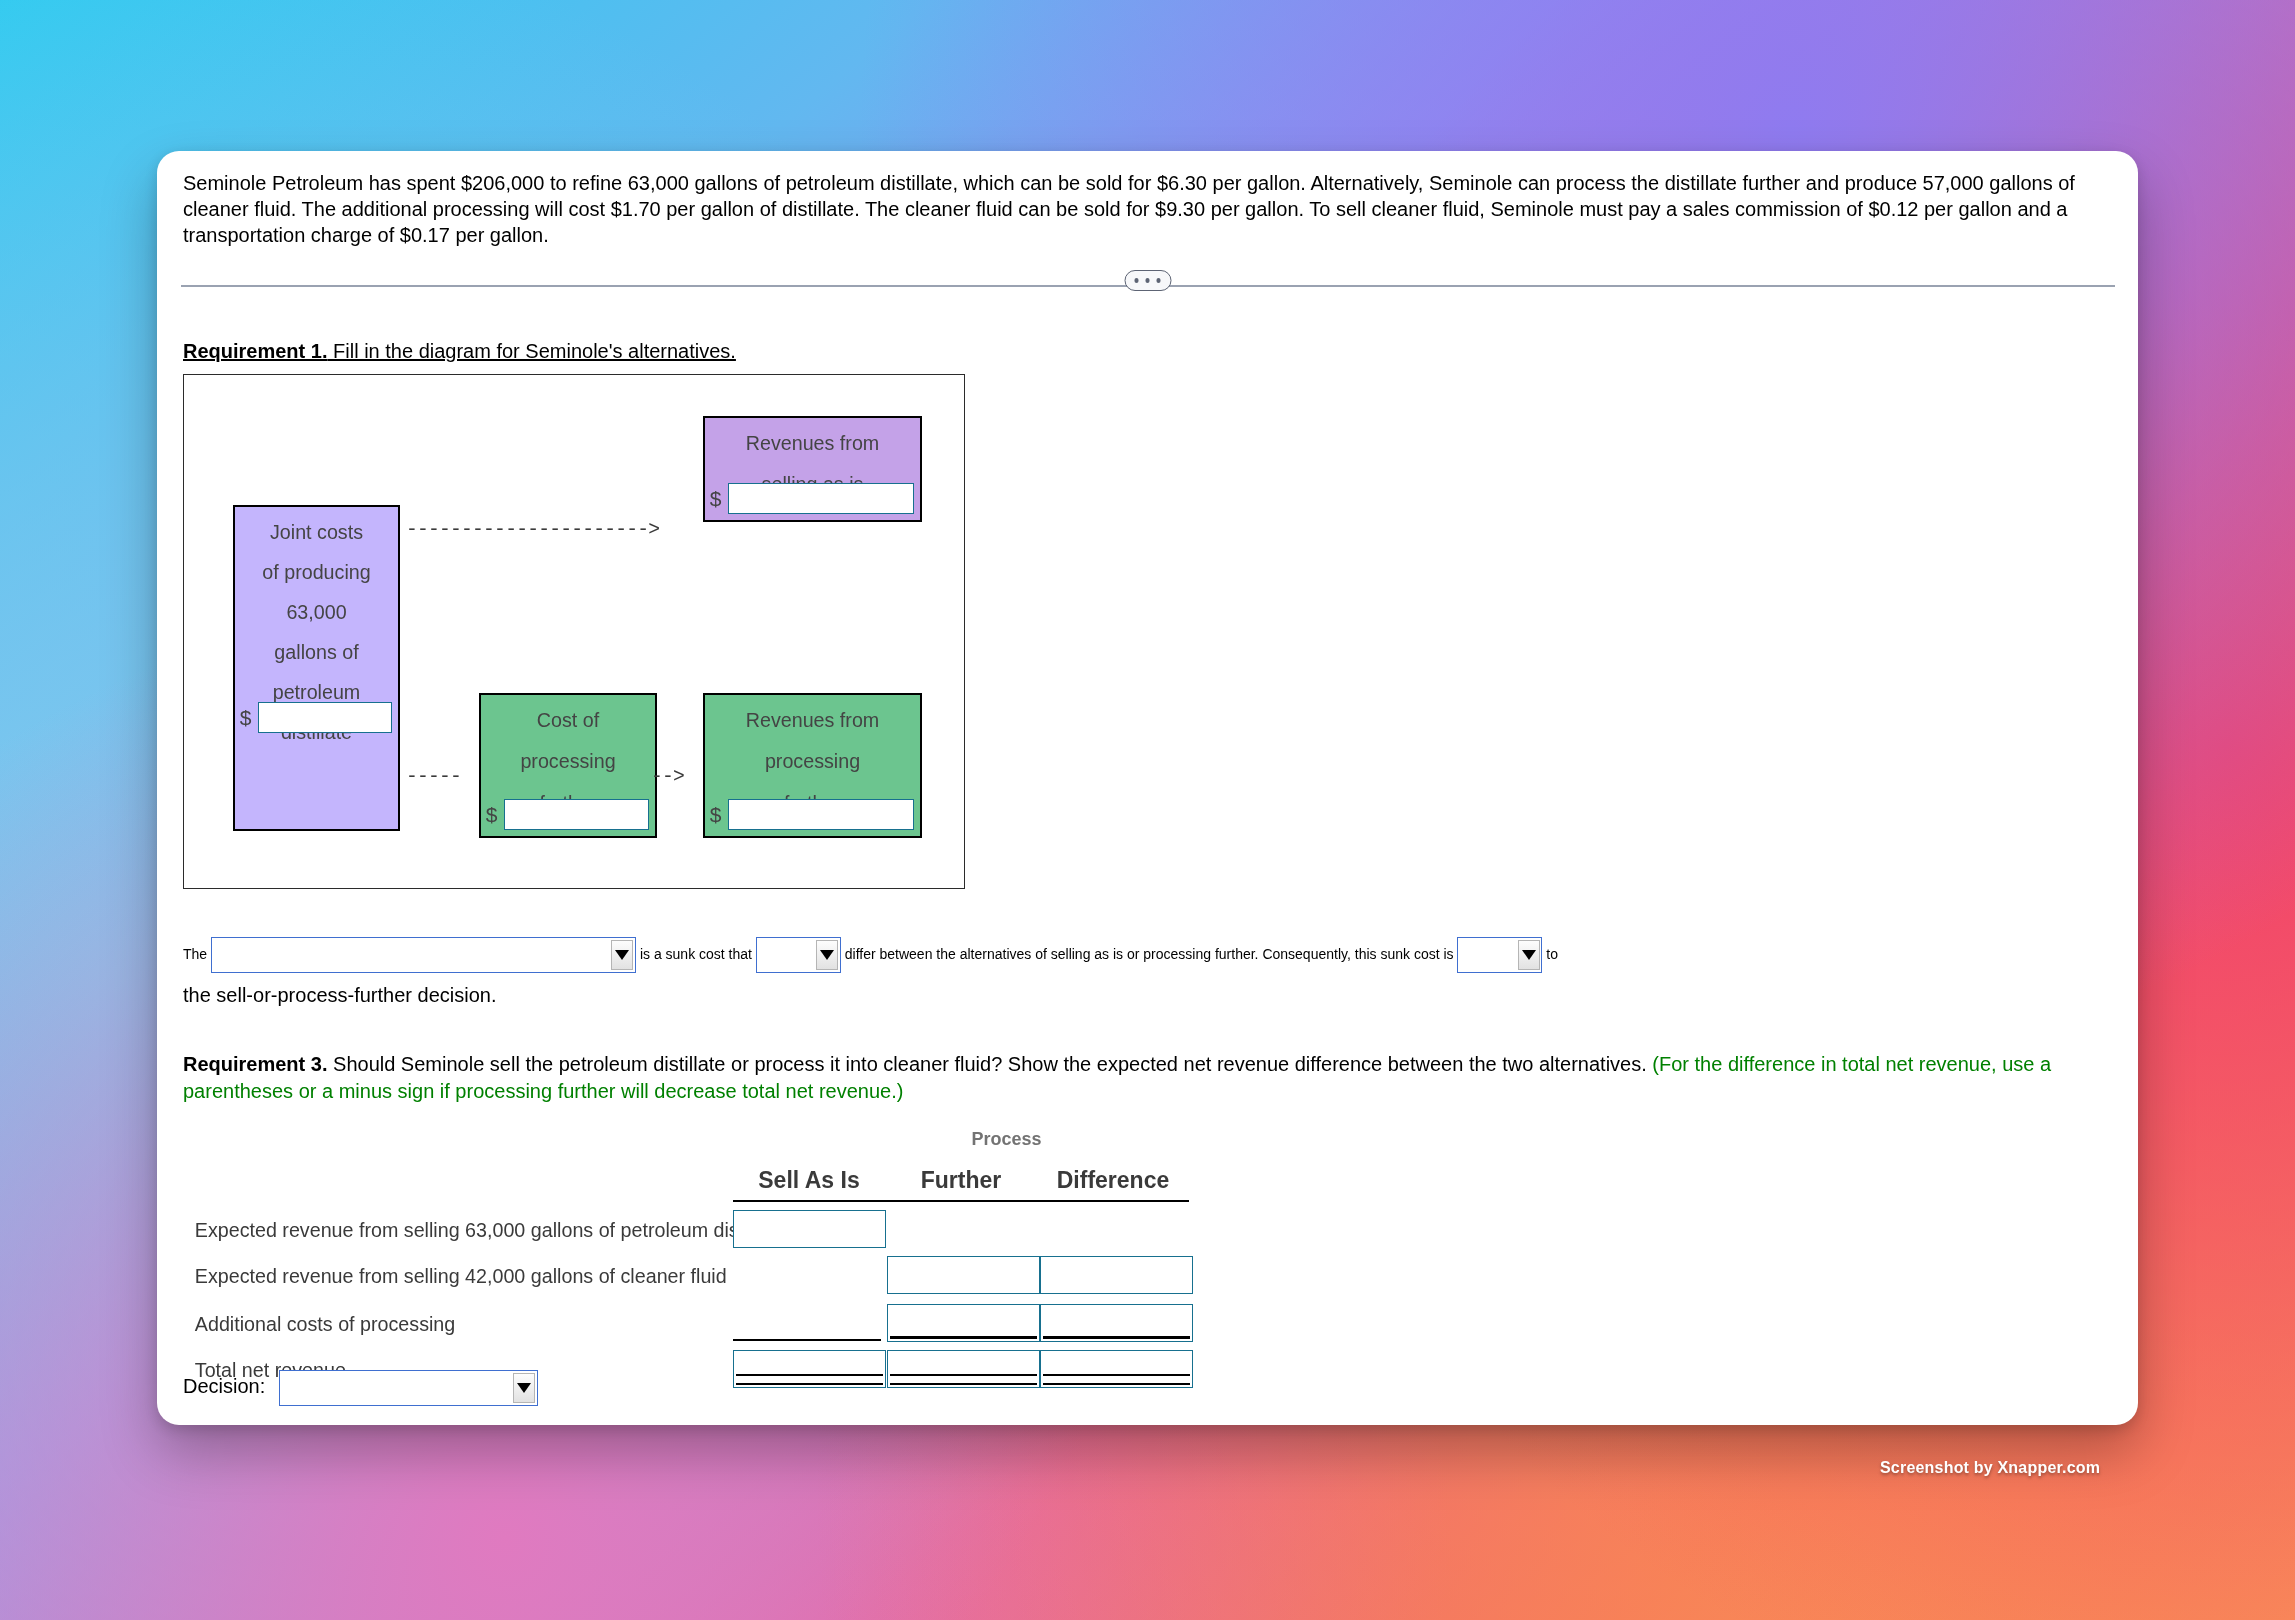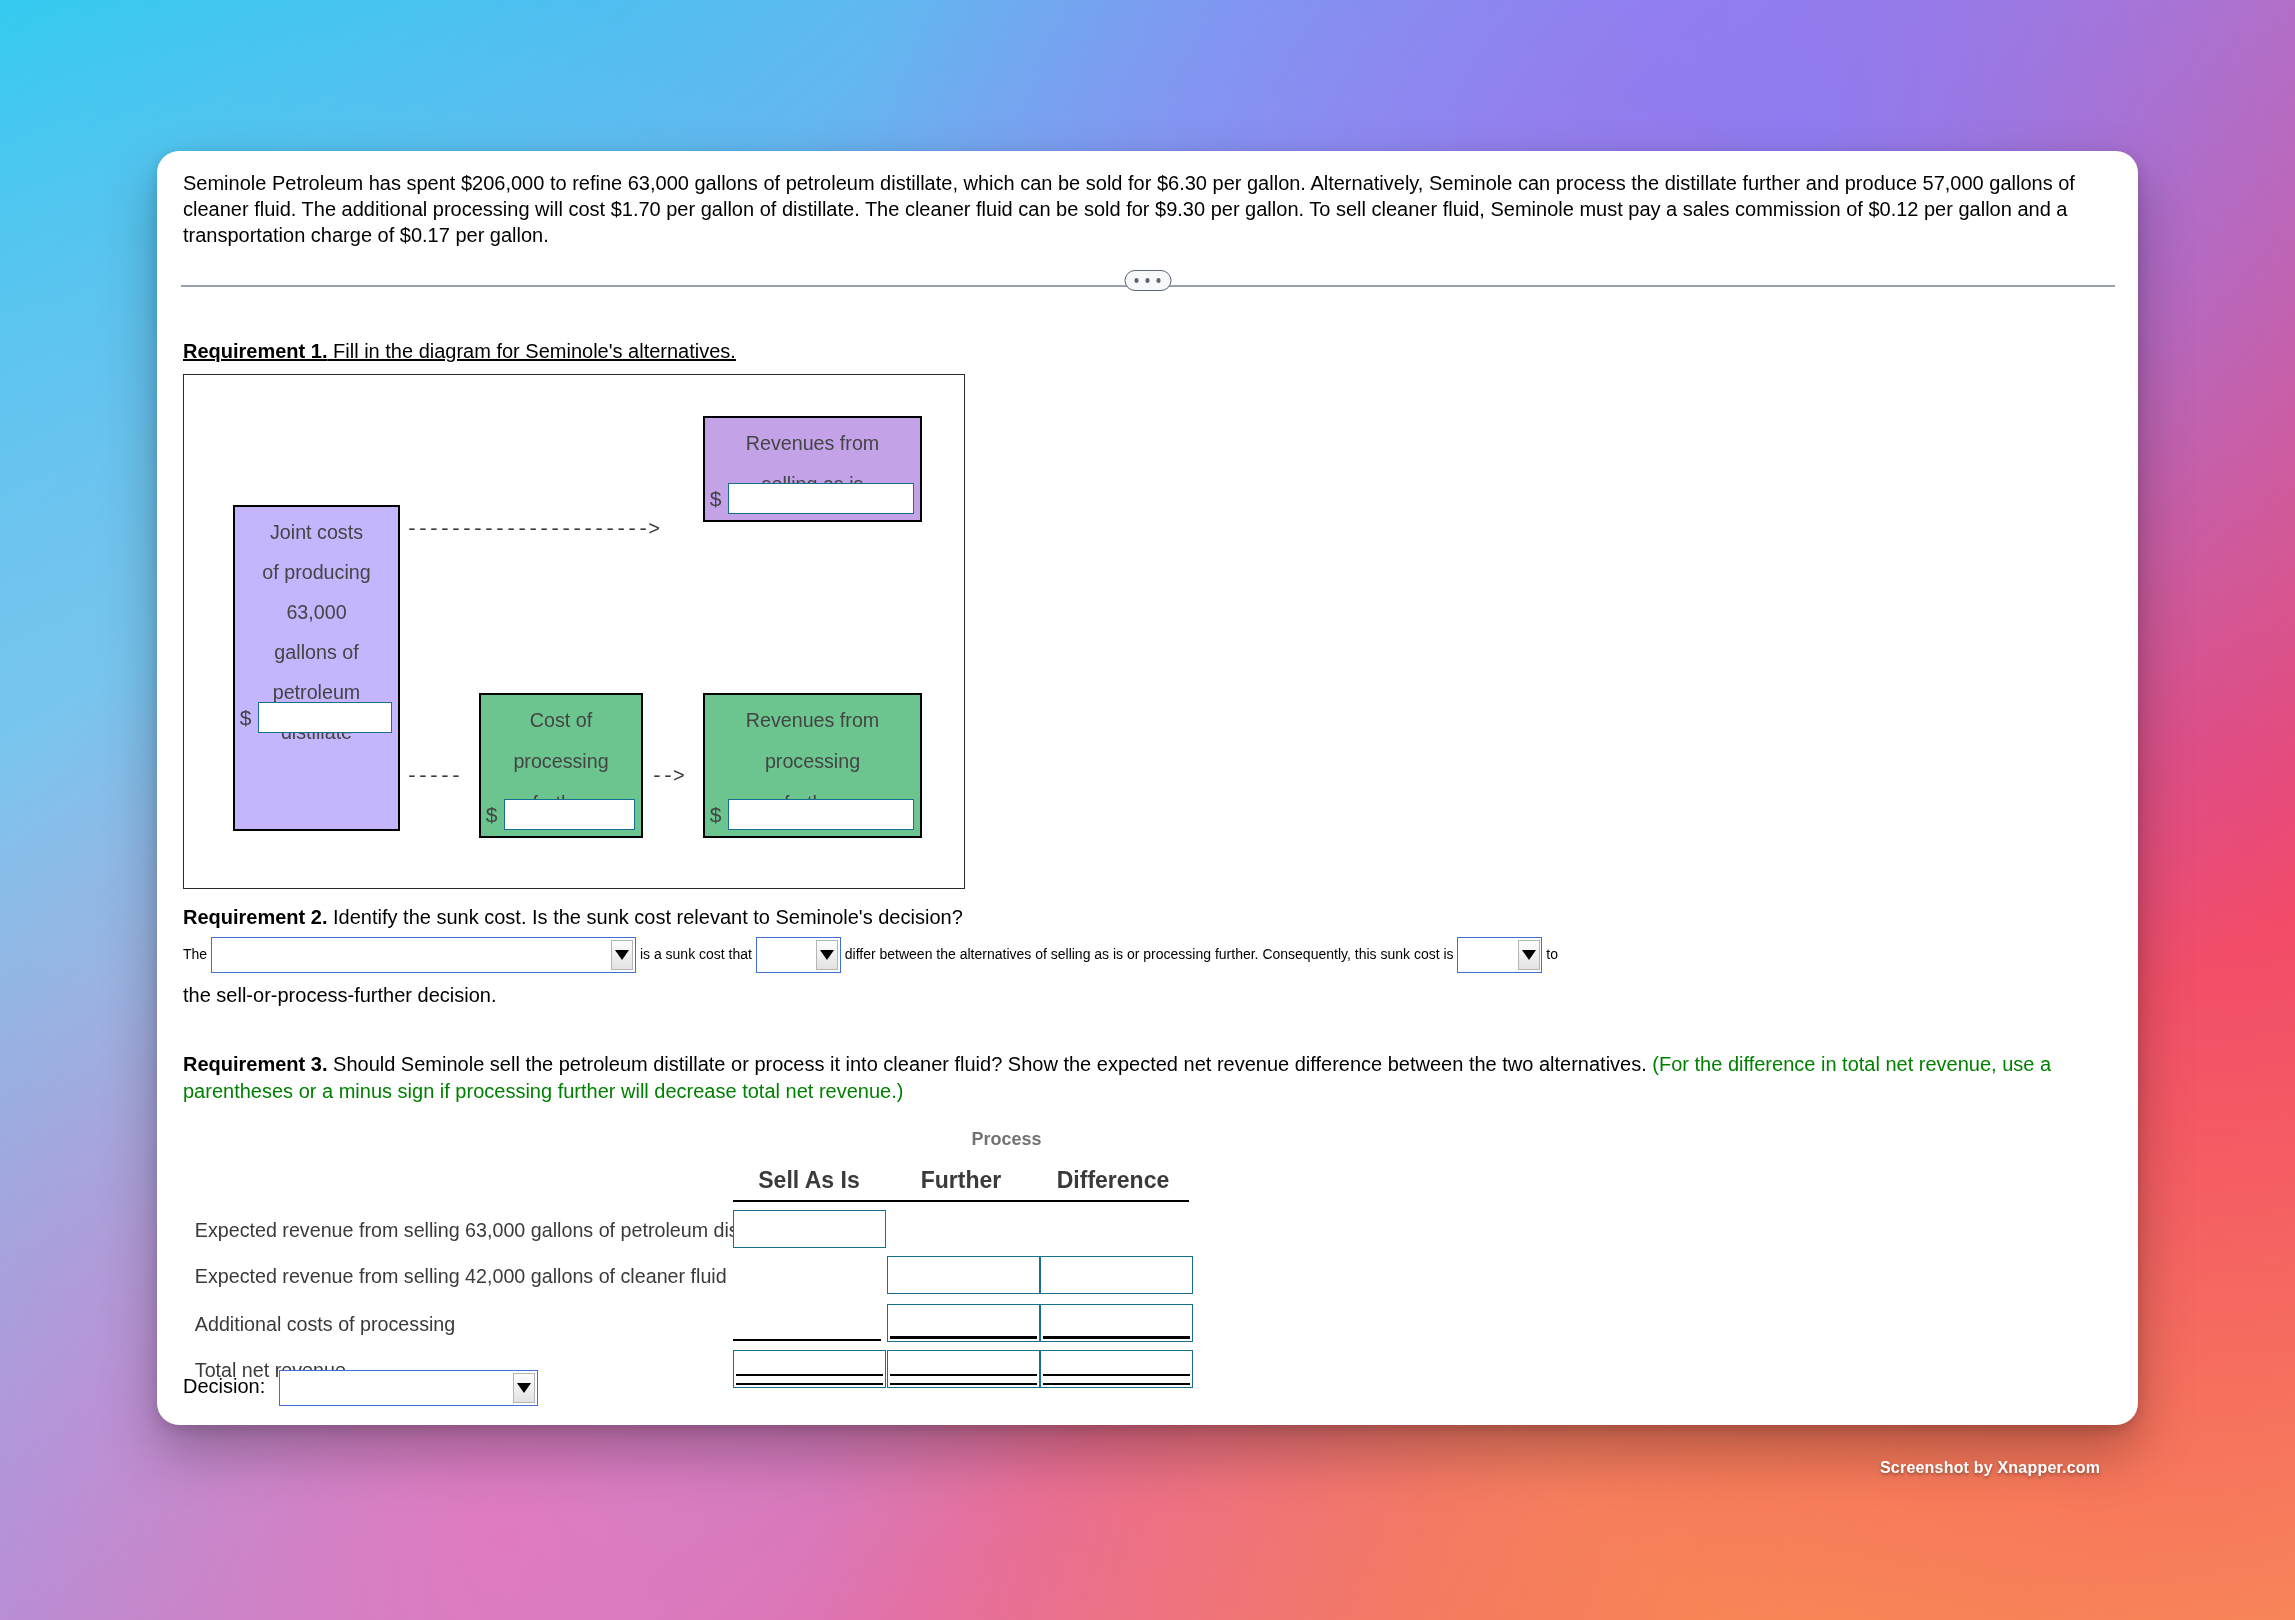--- a/index.html
+++ b/index.html
@@ -81,21 +81,21 @@
     flex:1; height:31px; background:#fff;
     border:1.6px solid #17708f;
   }
   #boxJoint { left:49px; top:130px; width:167px; height:326px; background:#c4b5fd; }
   #boxJoint .lbl { margin-top:15.7px; }
   #boxJoint .lbl + .lbl { margin-top:20.4px; }
   #boxJoint .moneyrow { bottom:96px; }
   #boxSell  { left:519px; top:41px; width:219px; height:106px; background:#c4a2e8; }
   #boxSell .lbl { margin-top:15.7px; }
   #boxSell .lbl + .lbl { margin-top:22px; }
-  #boxCost  { left:295px; top:318px; width:164px; height:145px; background:#6cc58f; }
+  #boxCost  { left:295px; top:318px; width:178px; height:145px; background:#6cc58f; }
   #boxCost .lbl { margin-top:15.7px; }
   #boxCost .lbl + .lbl { margin-top:22px; }
   #boxProc  { left:519px; top:318px; width:219px; height:145px; background:#6cc58f; }
   #boxProc .lbl { margin-top:15.7px; }
   #boxProc .lbl + .lbl { margin-top:22px; }
 
   .arrowtxt {
     position:absolute; color:#3a3a3a; font-size:19.7px;
     font-family:"Liberation Mono", monospace; letter-spacing:-0.8px; white-space:nowrap;
   }
@@ -235,23 +235,20 @@
         <span class="dollar">$</span>
         <span class="ans"></span>
       </div>
     </div>
 
     <div class="arrowtxt" id="arrow1">----------------------&gt;</div>
     <div class="arrowtxt" id="arrow2">-----</div>
     <div class="arrowtxt" id="arrow3">--&gt;</div>
   </div>
 
-  <div class="req" id="req2">
-    <b>Requirement 2.</b><span> Identify the sunk cost. Is the sunk cost relevant to Seminole's decision?</span>
-  </div>
 
   <div id="req2line">
     <span>The</span>
     <span class="dd dd1">
       <span style="position:absolute;left:6.3px;top:6.3px;font-size:19px;color:#000;"></span>
       <span class="arrowbtn"></span>
     </span>
     <span>is a sunk cost that</span>
     <span class="dd dd2">
       <span style="position:absolute;left:6.3px;top:6.3px;font-size:19px;color:#000;"></span>

